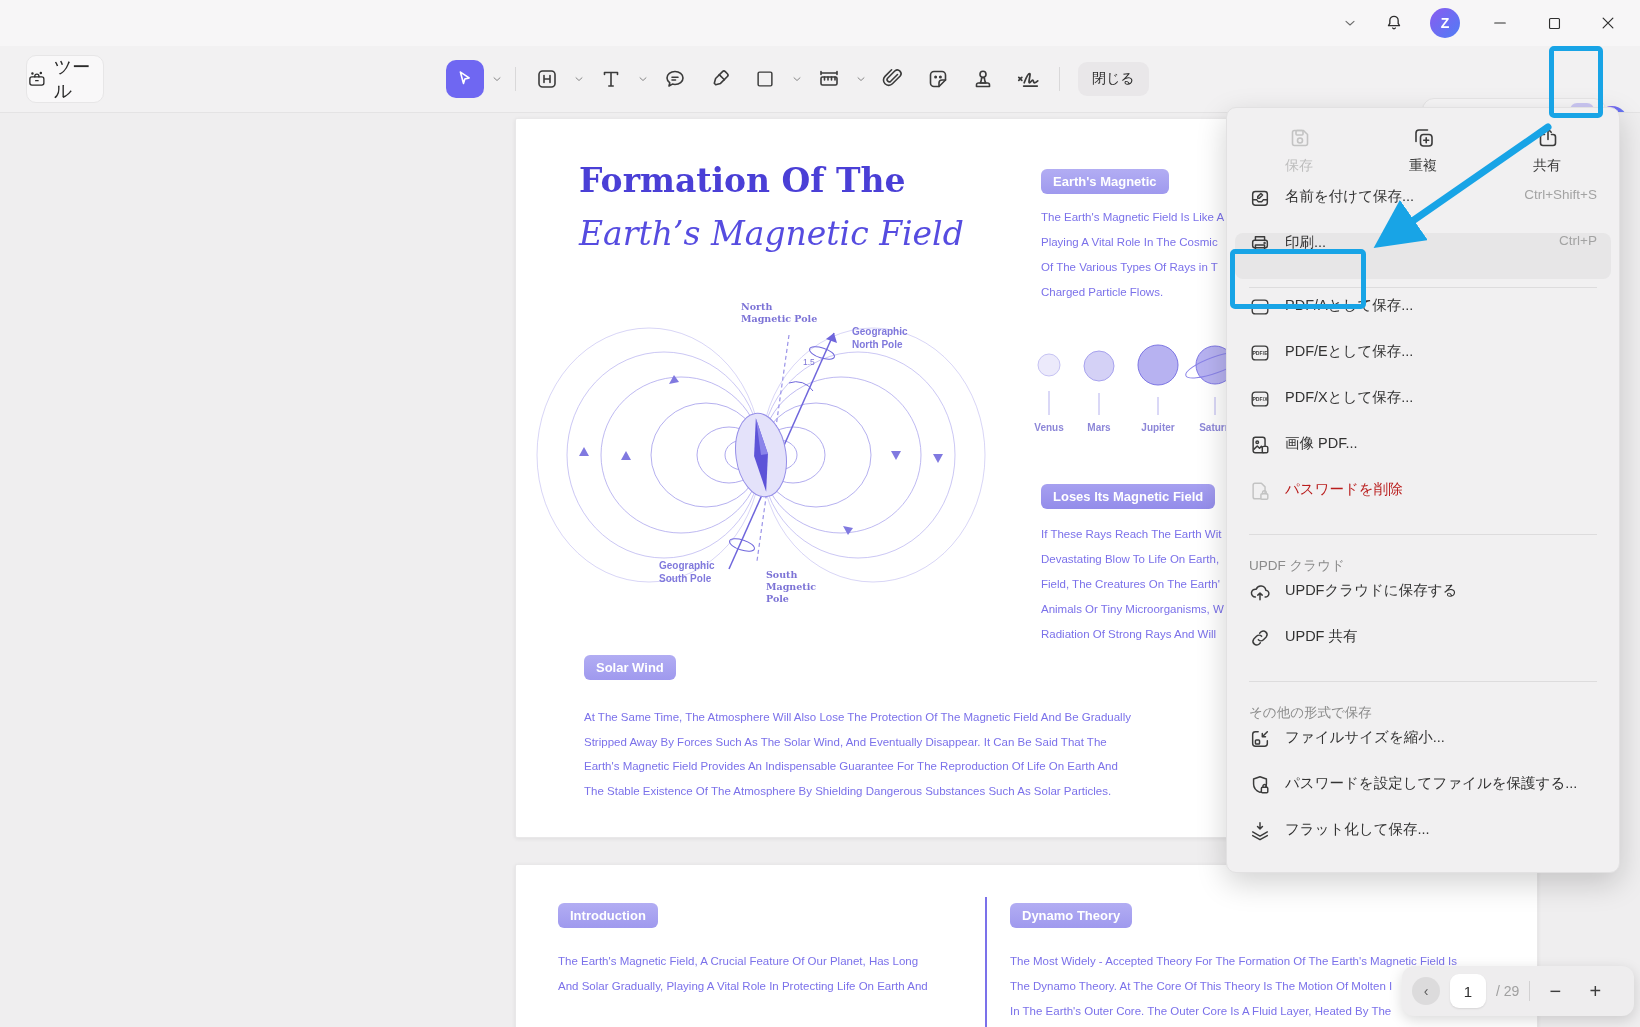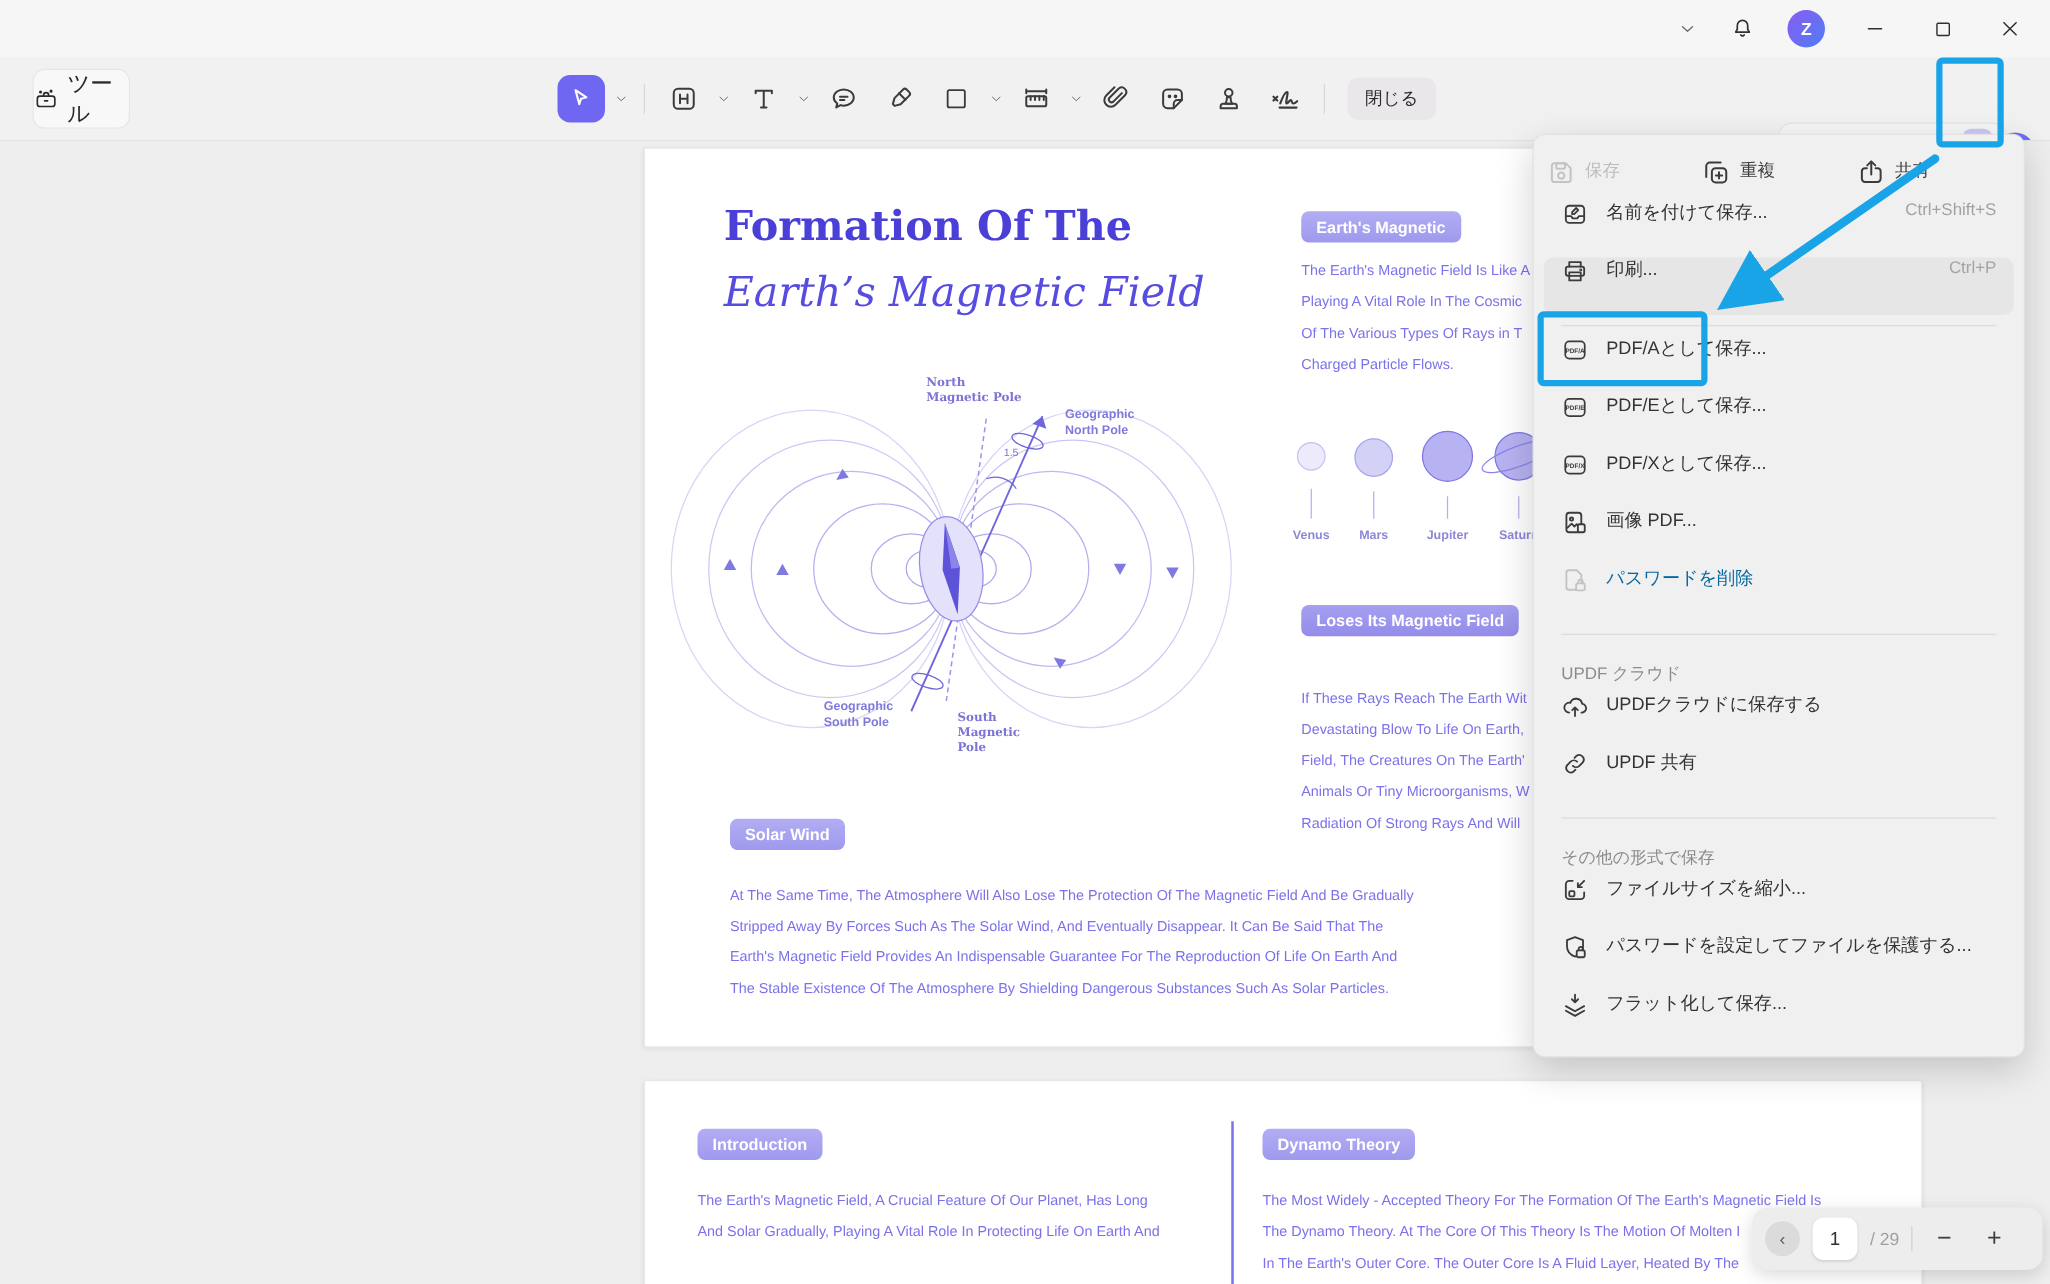--- a/index.html
+++ b/index.html
@@ -37,26 +37,26 @@
     font-size:13px;padding:5px 12px;border-radius:6px;white-space:nowrap;}
   .dline{font-size:11.5px;color:#7b71ea;line-height:25px;white-space:nowrap;}
   .dpara{font-size:11.5px;color:#7b71ea;line-height:24.5px;white-space:nowrap;}
   .dlbl-sans{font-size:10px;font-weight:bold;color:#8079dc;line-height:13px;}
   .dlbl-serif{font-family:"DejaVu Serif","Liberation Serif",serif;font-size:9.5px;font-weight:bold;color:#7c73d6;line-height:12px;}
   .vdivider{position:absolute;width:2px;background:#7b71ea;}
   
   .menu{position:absolute;left:1226px;top:107px;width:392px;background:#f1f0f1;border:1px solid #e2e1e2;
     border-radius:10px;box-shadow:0 10px 30px rgba(0,0,0,.18);z-index:40;padding-bottom:6px;}
   .top-actions{display:flex;padding:18px 10px 12px;}
-  .ta{flex:1;display:flex;align-items:center;gap:9px;font-size:14px;color:#3c3c3c;}
+  .ta{flex:1;display:flex;flex-direction:column;align-items:center;gap:9px;font-size:14px;color:#3c3c3c;}
   .ta.disabled{color:#bdbdbd;}
   .mitem{height:46px;display:flex;align-items:flex-start;padding:0 22px;font-size:14.5px;color:#333;gap:14px;}
   .mitem .mlabel{white-space:nowrap;}
   .mitem .mshort{margin-left:auto;color:#a3a3a3;font-size:13.5px;}
-  .mitem.disabled{color:#0369a1;}
+  .mitem.disabled{color:#b91c1c;}
   .mi{width:22px;height:22px;flex:none;color:#3b3b3b;}
   .mitem.disabled .mi{color:#c3c3c3;}
   .print-row{background:#e7e6e7;border-radius:8px;margin:0 8px;padding:0 14px;}
   .msep{border:none;border-top:1px solid #dddcdd;margin:8px 22px;}
   .msection{padding:14px 22px 6px;font-size:13.5px;color:#8b8b8b;}
   
   .pagenav{position:absolute;left:1402px;top:966px;width:232px;height:50px;background:#eeedee;border-radius:12px;
     box-shadow:0 4px 14px rgba(0,0,0,.15);display:flex;align-items:center;gap:10px;padding:0 10px;z-index:50;box-sizing:border-box;}
   .pn-prev{width:28px;height:28px;border-radius:50%;background:#dcdbdc;color:#5a5a5a;display:flex;align-items:center;justify-content:center;font-size:14px;}
   .pn-cur{width:36px;height:34px;background:#fff;border-radius:9px;box-shadow:0 1px 2px rgba(0,0,0,.1);
@@ -341,21 +341,21 @@
         </g>
       <g font-size="10" font-weight="bold" fill="#8d87d8" text-anchor="middle" font-family="Liberation Sans,sans-serif">
         <text x="30" y="112">Venus</text>
         <text x="80" y="112">Mars</text>
         <text x="139" y="112">Jupiter</text>
         <text x="196" y="112">Saturn</text>
       </g>
     </svg>
 
     <div class="abs badge" style="left:525px;top:365px;background:linear-gradient(180deg,#a6a0f0,#938cea);">Loses Its Magnetic Field</div>
-    <div class="abs" style="left:525px;top:403px;margin-top:25px;">
+    <div class="abs" style="left:525px;top:403px;">
       <div class="dline">If These Rays Reach The Earth Wit</div>
       <div class="dline">Devastating Blow To Life On Earth,</div>
       <div class="dline">Field, The Creatures On The Earth'</div>
       <div class="dline">Animals Or Tiny Microorganisms, W</div>
       <div class="dline">Radiation Of Strong Rays And Will</div>
     </div>
 
     <div class="abs badge" style="left:68px;top:536px;">Solar Wind</div>
     <div class="abs" style="left:68px;top:586px;">
       <div class="dpara">At The Same Time, The Atmosphere Will Also Lose The Protection Of The Magnetic Field And Be Gradually</div>

